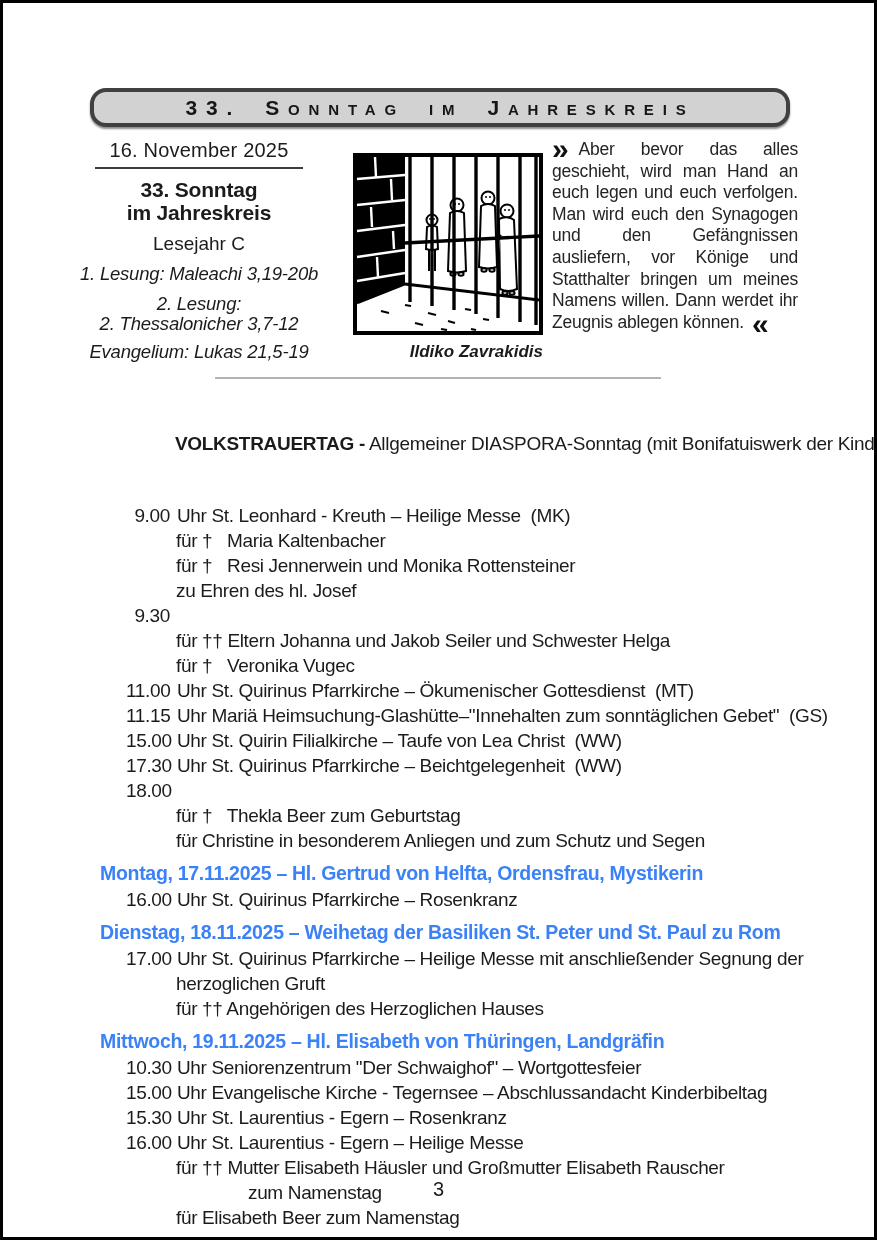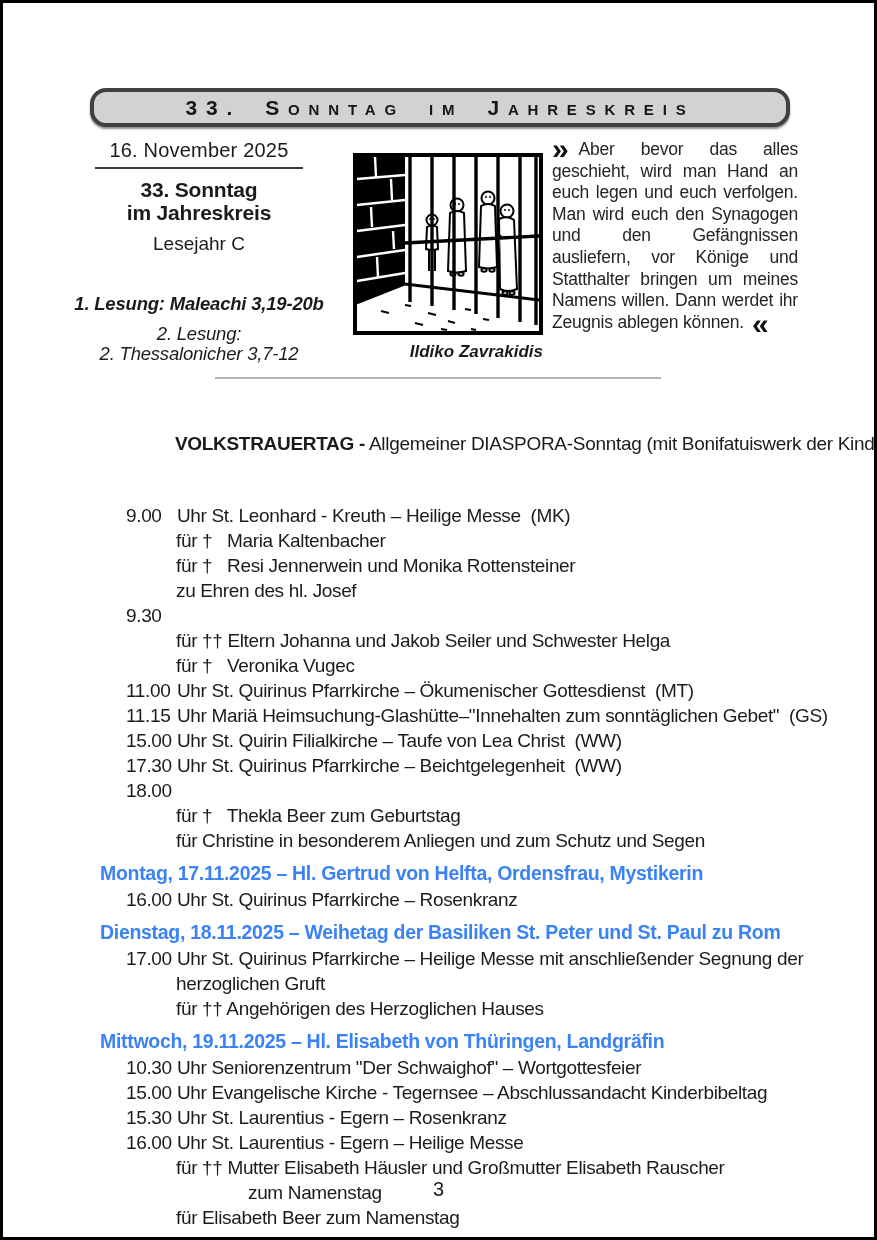--- a/index.html
+++ b/index.html
@@ -16,21 +16,21 @@
   .banner-text{font-weight:bold;font-size:21px;font-variant:small-caps;
                letter-spacing:.42em;word-spacing:.45em;white-space:nowrap;color:#161616;}
 
   
   .info{position:absolute;left:50px;top:136px;width:292px;text-align:center;}
   .date{display:inline-block;font-size:20px;padding:0 14px 5px;letter-spacing:.2px;
         border-bottom:2px solid #3c3c3c;}
   .stitle{font-weight:bold;font-size:21px;line-height:23px;margin-top:9px;letter-spacing:-.2px;}
   .lesejahr{font-size:19px;margin-top:9px;}
   .reading{font-style:italic;font-size:18.5px;line-height:19px;letter-spacing:-.2px;}
-  .r1{margin-top:39px;font-weight:bold;} .r2{margin-top:11px;} .r3{margin-top:1px;} .r4{margin-top:9px;}
+  .r1{margin-top:9px;} .r2{margin-top:11px;} .r3{margin-top:1px;} .r4{margin-top:9px;}
 
   
   .illus{position:absolute;left:350px;top:150px;width:190px;height:182px;}
   .caption{position:absolute;left:350px;top:339px;width:190px;text-align:right;
            font-weight:bold;font-style:italic;font-size:17px;}
 
   
   .quote{position:absolute;left:549px;top:136px;width:246px;text-align:justify;
          font-size:17.5px;line-height:21.6px;letter-spacing:-.2px;color:#242424;}
   .gmark{font-weight:900;font-size:30px;line-height:0;color:#111;}
@@ -40,21 +40,21 @@
   
   .divider{position:absolute;left:212px;top:374px;width:446px;height:2px;background:#b3b3b3;}
 
   
   .sched{position:absolute;left:57px;top:402px;width:800px;margin-left:40px;}
   .vhead{white-space:pre;padding-left:45px;font-size:19px;line-height:26px;margin-bottom:20px;
          letter-spacing:-.3px;}
   .vhead .b{font-weight:bold;}
   .line{white-space:pre;font-size:19px;line-height:25px;letter-spacing:-.35px;}
   .tl{display:flex;padding-left:26px;}
-  .t{display:inline-block;width:44px;text-align:left;margin-right:7px;flex:none;}
+  .t{display:inline-block;width:44px;text-align:right;margin-right:7px;flex:none;}
   .i1{padding-left:76px;}
   .i2{padding-left:148px;}
   .day-h{white-space:pre;font-weight:bold;font-size:19.5px;line-height:27px;margin-top:7px;
          letter-spacing:-.3px;color:#3b82f6;}
 
   .pageno{position:absolute;left:0;right:0;bottom:36px;text-align:center;font-size:20px;}
 </style>
 </head>
 <body>
 
@@ -67,20 +67,21 @@
   <div class="info">
     <div><span class="date">16. November 2025</span></div>
     <div class="stitle">
       <div>33. Sonntag</div>
       <div>im Jahreskreis</div>
     </div>
     <div class="lesejahr">Lesejahr C</div>
     <div class="reading r1">1. Lesung: Maleachi 3,19-20b</div>
     <div class="reading r2">2. Lesung:</div>
     <div class="reading r3">2. Thessalonicher 3,7-12</div>
+    <div class="reading r4">Evangelium: Lukas 21,5-19</div>
   </div>
 
   <div class="illus">
     <svg viewBox="0 0 190 182" width="190" height="182">
       <rect x="2" y="2" width="186" height="178" fill="#fff" stroke="#000" stroke-width="4"></rect>
 
       <polygon points="4,4 52,4 52,131 4,150" fill="#000"></polygon>
       <g stroke="#fff" stroke-width="2.4" fill="none">
         <path d="M4,26 L52,22"></path>
           <path d="M4,52 L52,47"></path>

